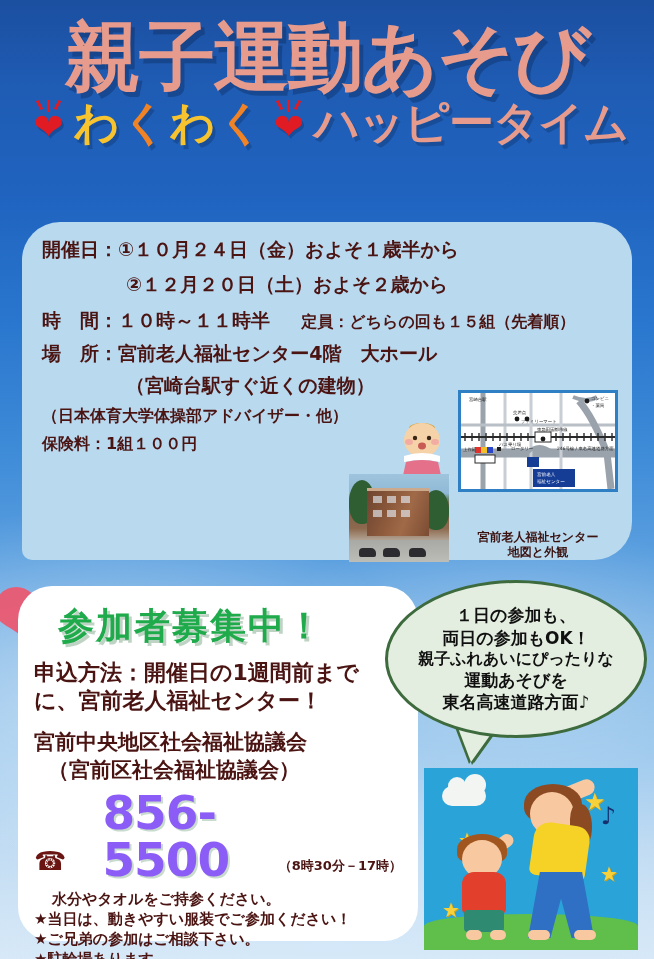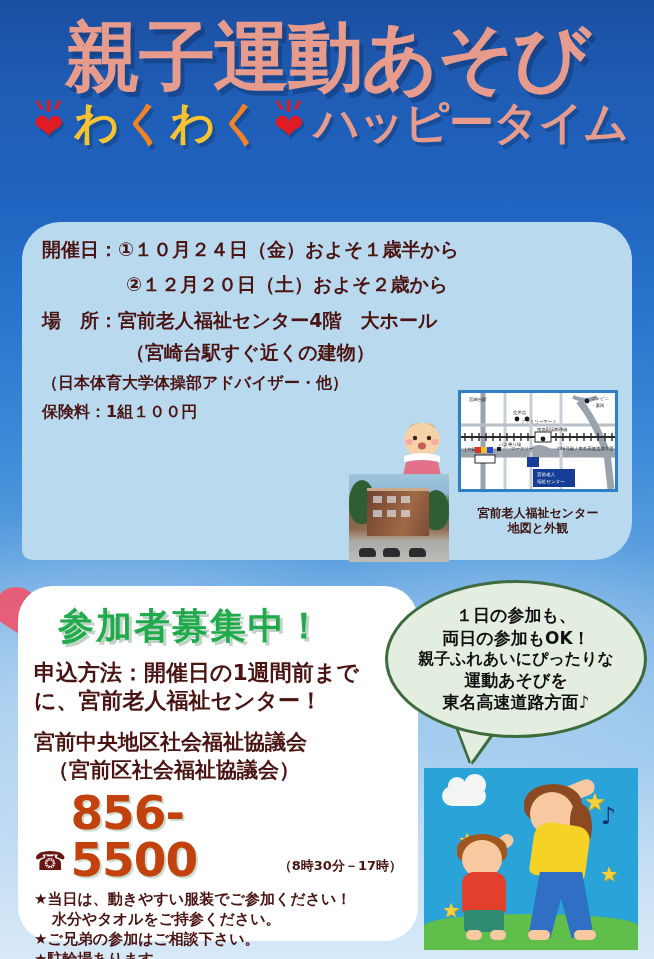--- a/index.html
+++ b/index.html
@@ -99,21 +99,21 @@
   
   .map-box {
     position: absolute; right: 14px; top: 168px;
     width: 160px; height: 102px;
     background: #ffffff;
     border: 3px solid #2f7fc4;
     overflow: hidden;
   }
   .map-svg { display: block; }
   .map-caption {
-    position: absolute; right: 12px; top: 284px;
+    position: absolute; right: 12px; top: 308px;
     width: 164px; text-align: center;
     font-size: 12px; font-weight: bold; color: #3a1210; line-height: 1.25;
   }
   .photo-box {
     position: absolute; right: 183px; top: 252px;
     width: 100px; height: 88px;
     background: linear-gradient(180deg,#9fc4dd 0%,#8fb9d6 22%,#6d8a7a 28%,#7c5c45 36%,#8d6a4e 62%,#b9b0a4 78%,#9a9a96 100%);
     overflow: hidden;
   }
   .photo-box .bldg {
@@ -178,23 +178,24 @@
   }
   .org .sub { display: block; padding-left: 14px; }
   .tel-row {
     display: flex; align-items: flex-end; gap: 4px;
     margin-top: 5px; margin-bottom: 6px;
   }
   .tel-icon {
     font-size: 26px; color: #6a1512; line-height: 1; padding-bottom: 9px;
   }
   .tel-num {
-    font-size: 47px; font-weight: bold; color: #c2410c;
+    font-size: 47px; font-weight: bold; color: #8b5cf6;
     letter-spacing: -1px; line-height: 1;
     text-shadow: 2px 2px 0 rgba(40,110,55,0.25);
+    margin-left: 32px;
   }
   .tel-hours {
     font-size: 13px; font-weight: bold; color: #4a1412;
     padding-bottom: 8px; padding-left: 6px; white-space: nowrap; text-align: right;
   }
   .notes { margin-top: 2px; }
   .note {
     font-size: 15px; font-weight: bold; line-height: 1.34;
     color: #4a1412; white-space: nowrap;
   }
@@ -325,20 +326,25 @@
       </span>
       <span class="happy">ハッピータイム</span>
     </div>
   </div>
 
   <div class="info-panel">
 
     <div class="info-line">開催日：①１０月２４日（金）およそ１歳半から</div>
     <div class="info-line indent">②１２月２０日（土）およそ２歳から</div>
 
+    <div class="info-line tight">
+      <span>時　間：</span><span>１０時～１１時半</span>
+      <span style="display:inline-block;width:18px"></span>
+      <span class="small">定員：</span><span class="small">どちらの回も１５組（先着順）</span>
+    </div>
 
     <div class="info-line tight">
       <span>場　所：</span><span>宮前老人福祉センター4階　大ホール</span>
     </div>
 
     <div class="info-line indent tight">（宮崎台駅すぐ近くの建物）</div>
 
 
     <div class="info-line tight" style="font-size:16px">（日本体育大学体操部アドバイザー・他）</div>
 
@@ -465,22 +471,22 @@
     <div class="org">
       <div>宮前中央地区社会福祉協議会</div>
       <span class="sub">（宮前区社会福祉協議会）</span>
     </div>
     <div class="tel-row">
       <span class="tel-icon">☎</span>
       <span class="tel-num">856-5500</span>
       <span class="tel-hours">（8時30分－17時）</span>
     </div>
     <div class="notes">
+      <div class="note ind">水分やタオルをご持参ください。</div>
       <div class="note">★当日は、動きやすい服装でご参加ください！</div>
-      <div class="note ind">水分やタオルをご持参ください。</div>
       <div class="note">★ご兄弟の参加はご相談下さい。</div>
       <div class="note">★駐輪場あります。</div>
     </div>
   </div>
 
   <div class="bubble-tail"></div>
   <div class="bubble">
     <div class="bubble-line">１日の参加も、</div>
     <div class="bubble-line">両日の参加もOK！</div>
     <div class="bubble-line sm">親子ふれあいにぴったりな</div>

